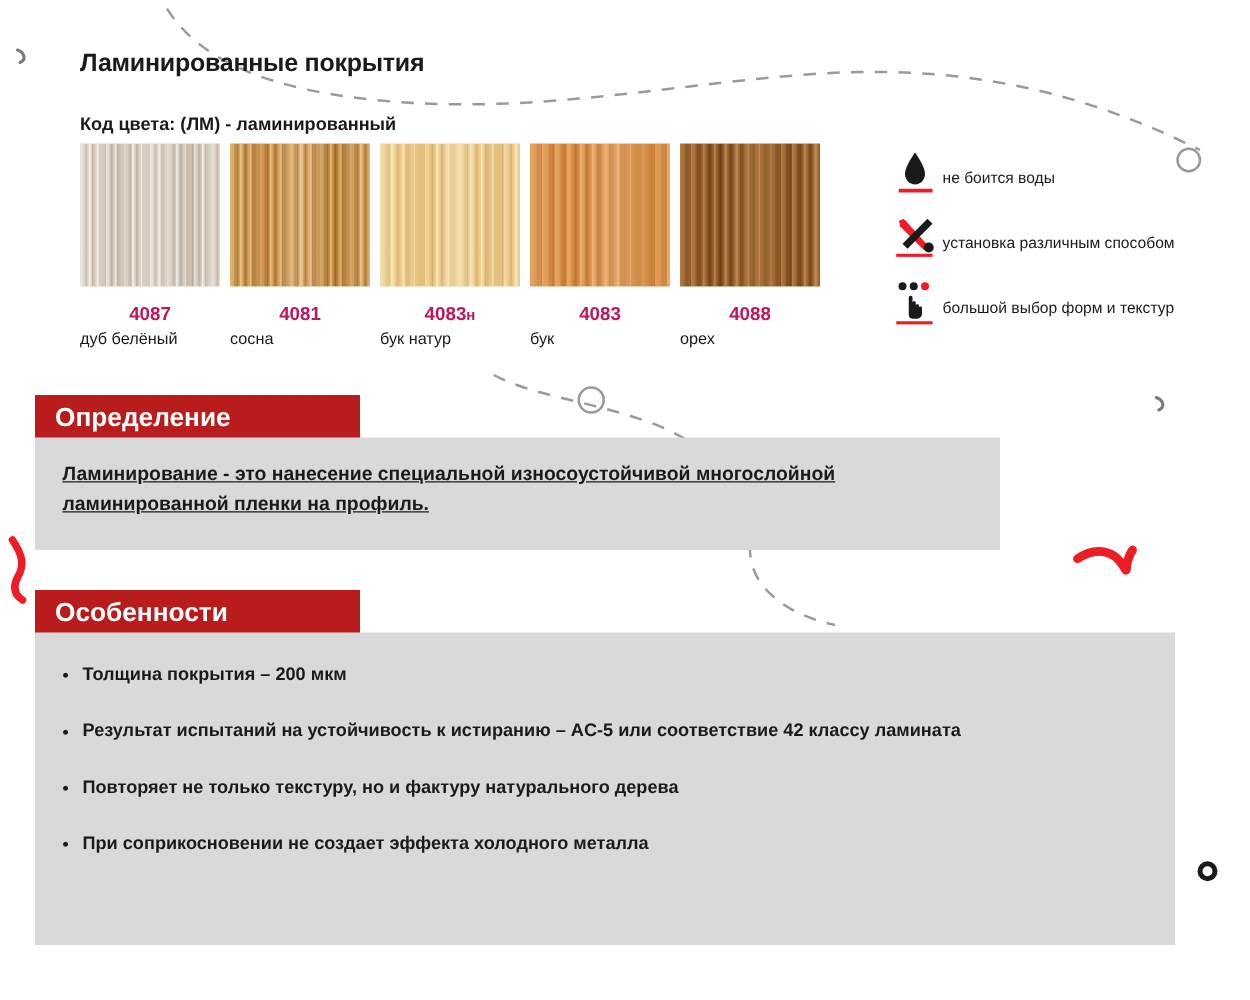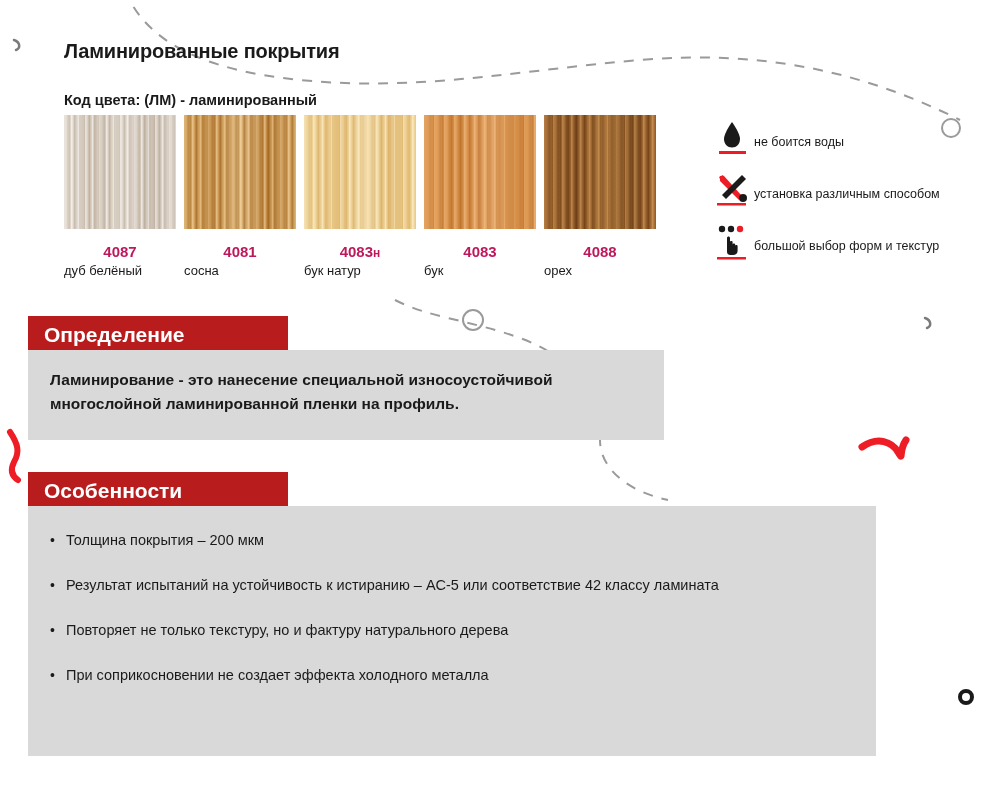--- a/index.html
+++ b/index.html
@@ -155,35 +155,37 @@
     line-height: 26px;
   }
   .sec-body {
     position: absolute;
     background: #d9d9d9;
     color: #1a1a1a;
   }
 
   #def-head { left: 28px; top: 316px; width: 228px; }
   #def-body {
-    left: 28px; top: 350px; width: 636px; height: 90px;
+    left: 28px; top: 350px; width: 772px; height: 90px;
     padding: 0;
+    text-decoration: underline;
   }
   #def-body p {
     margin: 0;
     padding: 18px 22px 0 22px;
     font-size: 15.5px;
     font-weight: bold;
     line-height: 24px;
   }
 
   #feat-head { left: 28px; top: 472px; width: 228px; }
   #feat-body {
-    left: 28px; top: 506px; width: 848px; height: 250px;
+    left: 28px; top: 506px; width: 912px; height: 250px;
     padding: 0;
+    font-weight: bold;
   }
   #feat-body ul {
     margin: 0;
     padding: 22px 22px 0 22px;
     list-style: none;
   }
   #feat-body li {
     font-size: 14.5px;
     line-height: 24px;
     margin-bottom: 21px;

